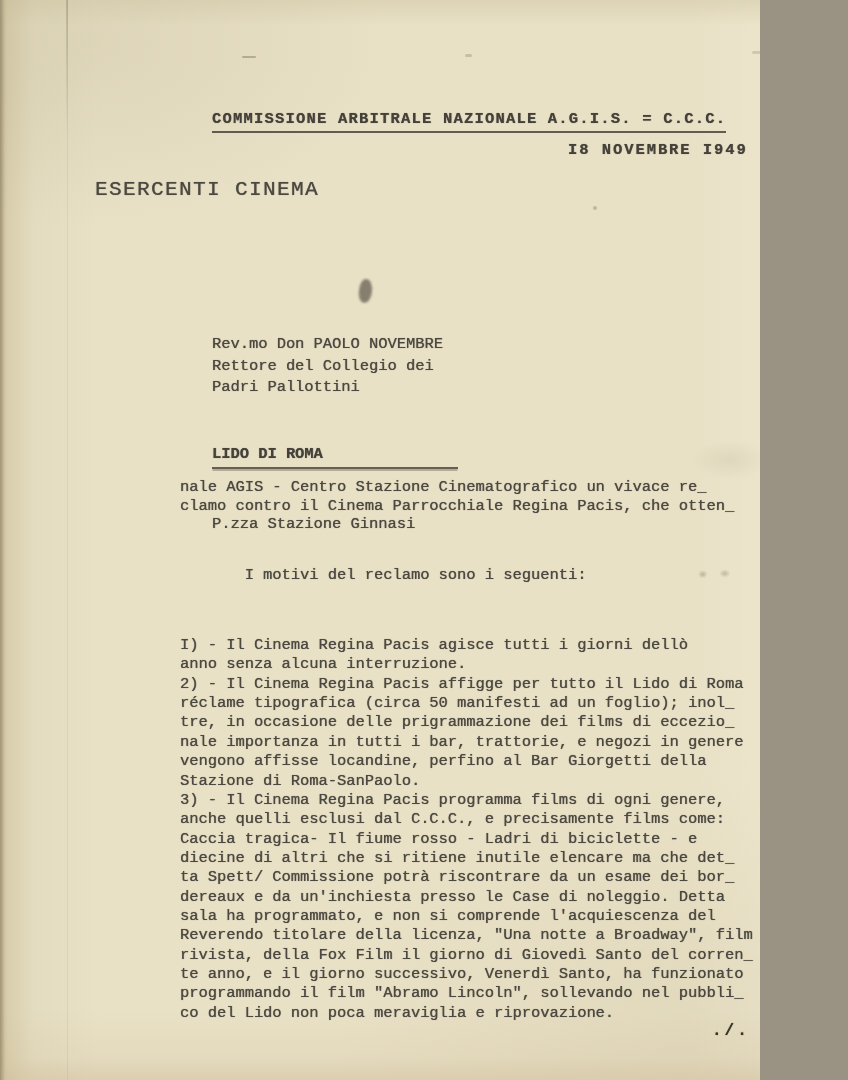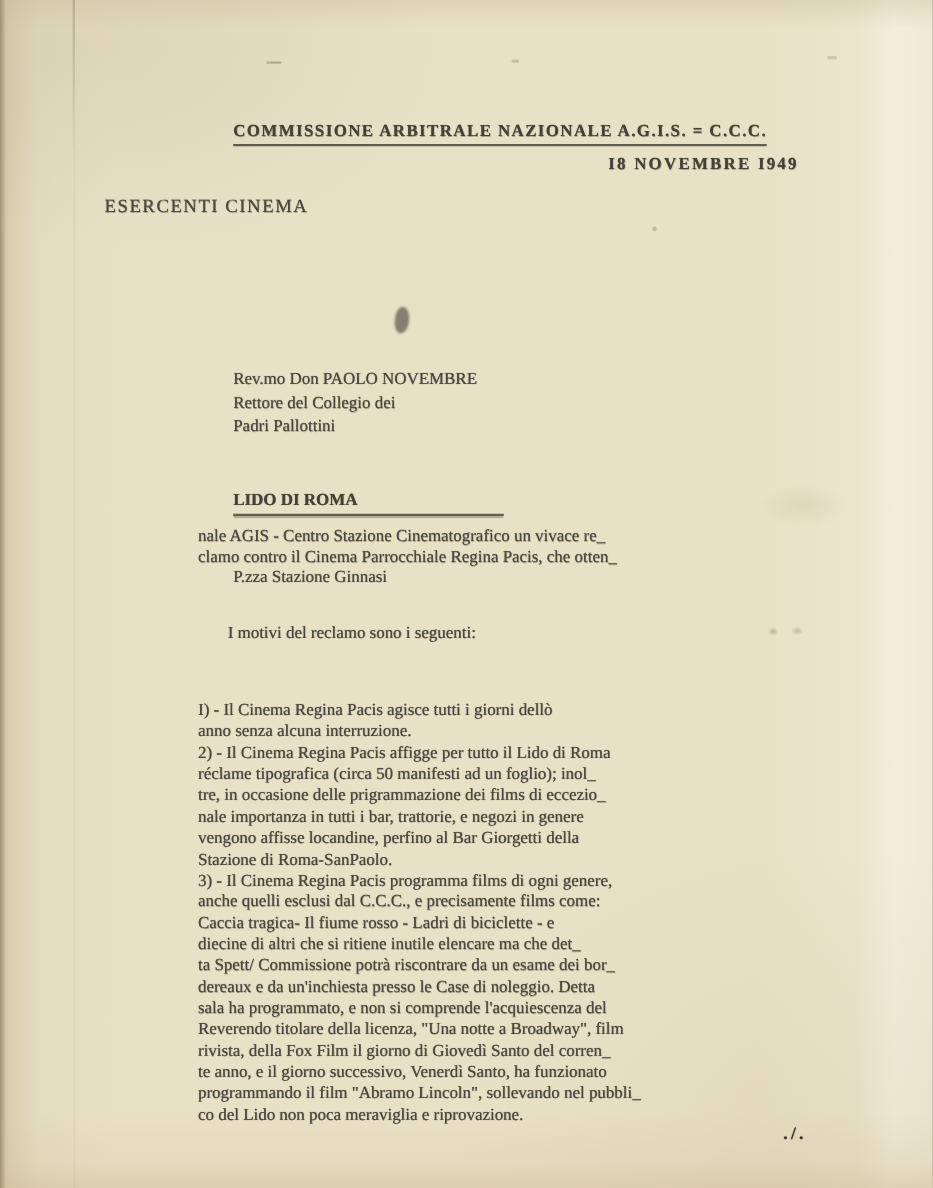--- a/index.html
+++ b/index.html
@@ -2,24 +2,24 @@
 <html><head>
 <meta charset="utf-8">
 <style>
   html, body {
     margin: 0;
     padding: 0;
     background: #9a9384;
   }
   .page {
     position: relative;
-    width: 848px;
+    width: 760px;
     height: 1080px;
     overflow: hidden;
-    font-family: Liberation Serif, serif;
+    font-family: Liberation Mono, monospace;
     color: #4b4841;
     background-image:
       linear-gradient(180deg, rgba(198,186,152,0.35) 0px, rgba(198,186,152,0) 26px),
       linear-gradient(0deg, rgba(205,185,150,0.45) 0px, rgba(205,185,150,0.18) 22px, rgba(205,185,150,0) 70px),
       radial-gradient(ellipse 420px 260px at 12% 4%, rgba(150,138,106,0.14), rgba(150,138,106,0) 70%),
       radial-gradient(ellipse 500px 380px at 90% 96%, rgba(175,160,122,0.12), rgba(175,160,122,0) 70%),
       linear-gradient(90deg, #c5b995 0px, #d9cfae 8px, #e4dcc0 34px, #e9e1c6 100px, #e9e1c6 690px, #ece5cc 780px, #f3edda 812px, #f0e9d4 848px);
   }
   .txt {
     white-space: pre;
@@ -32,30 +32,30 @@
     left: 212px;
     top: 109px;
     font-size: 15.4px;
     line-height: 21px;
     letter-spacing: 1.26px;
     border-bottom: 2.4px solid rgba(66,62,52,0.82);
     padding-bottom: 1px;
   }
   .date {
     position: absolute;
-    left: 553px;
+    left: 568px;
     top: 141px;
     font-size: 15.4px;
     letter-spacing: 2px;
   }
   .sender {
     position: absolute;
     left: 95px;
     top: 178px;
-    font-size: 17px;
+    font-size: 21px;
     letter-spacing: 1.4px;
   }
   .recipient {
     position: absolute;
     left: 212px;
     top: 291px;
     font-size: 15.4px;
     line-height: 21.6px;
   }
   .recipient .line { white-space: pre; }

